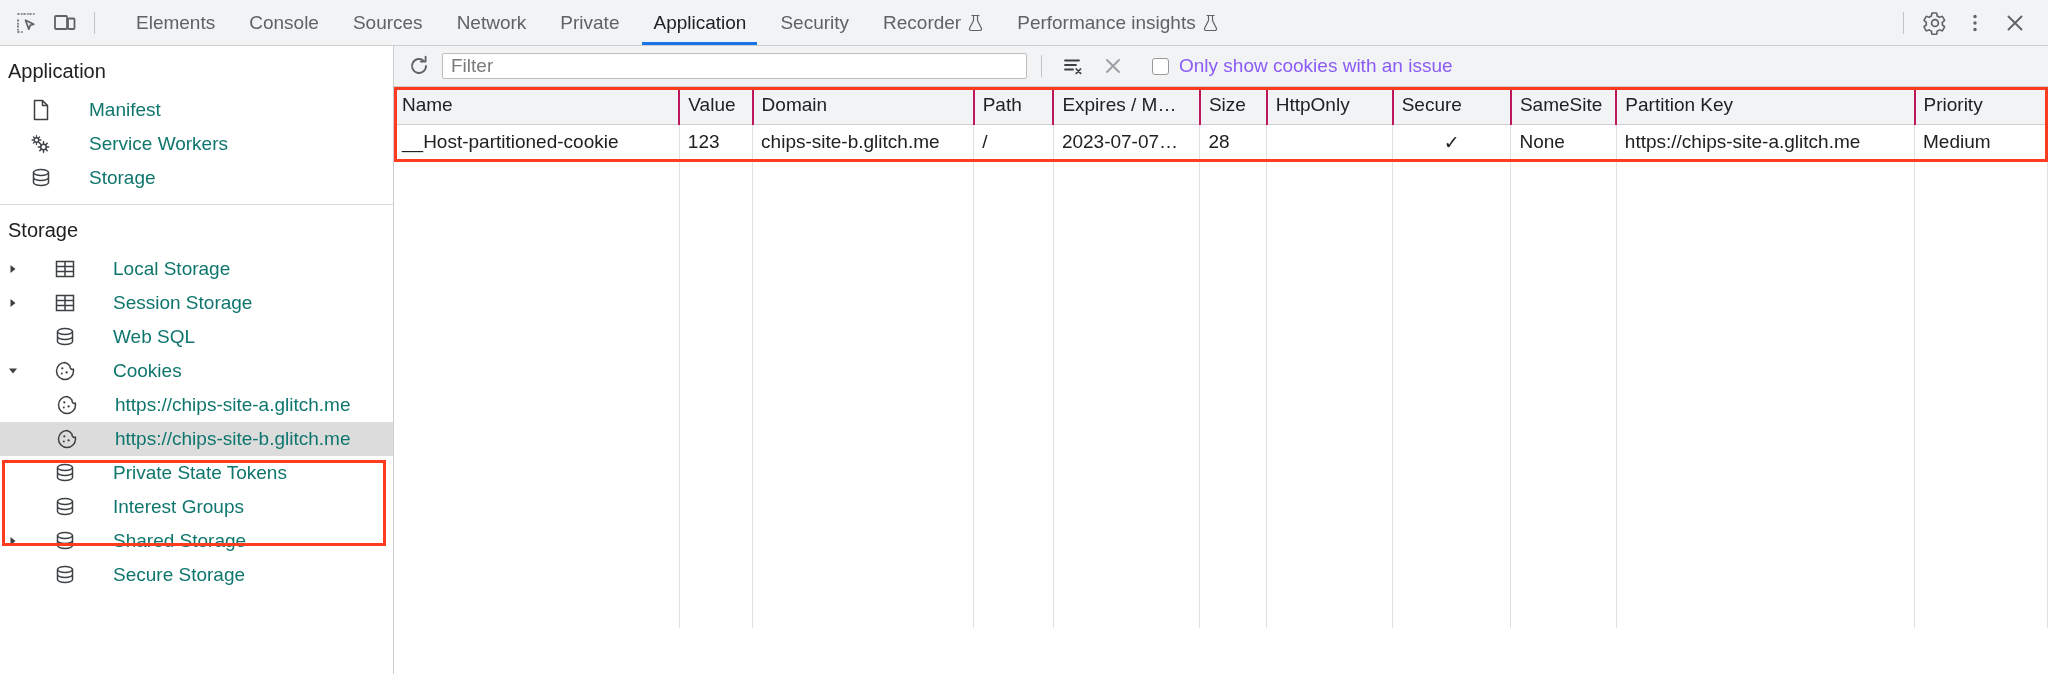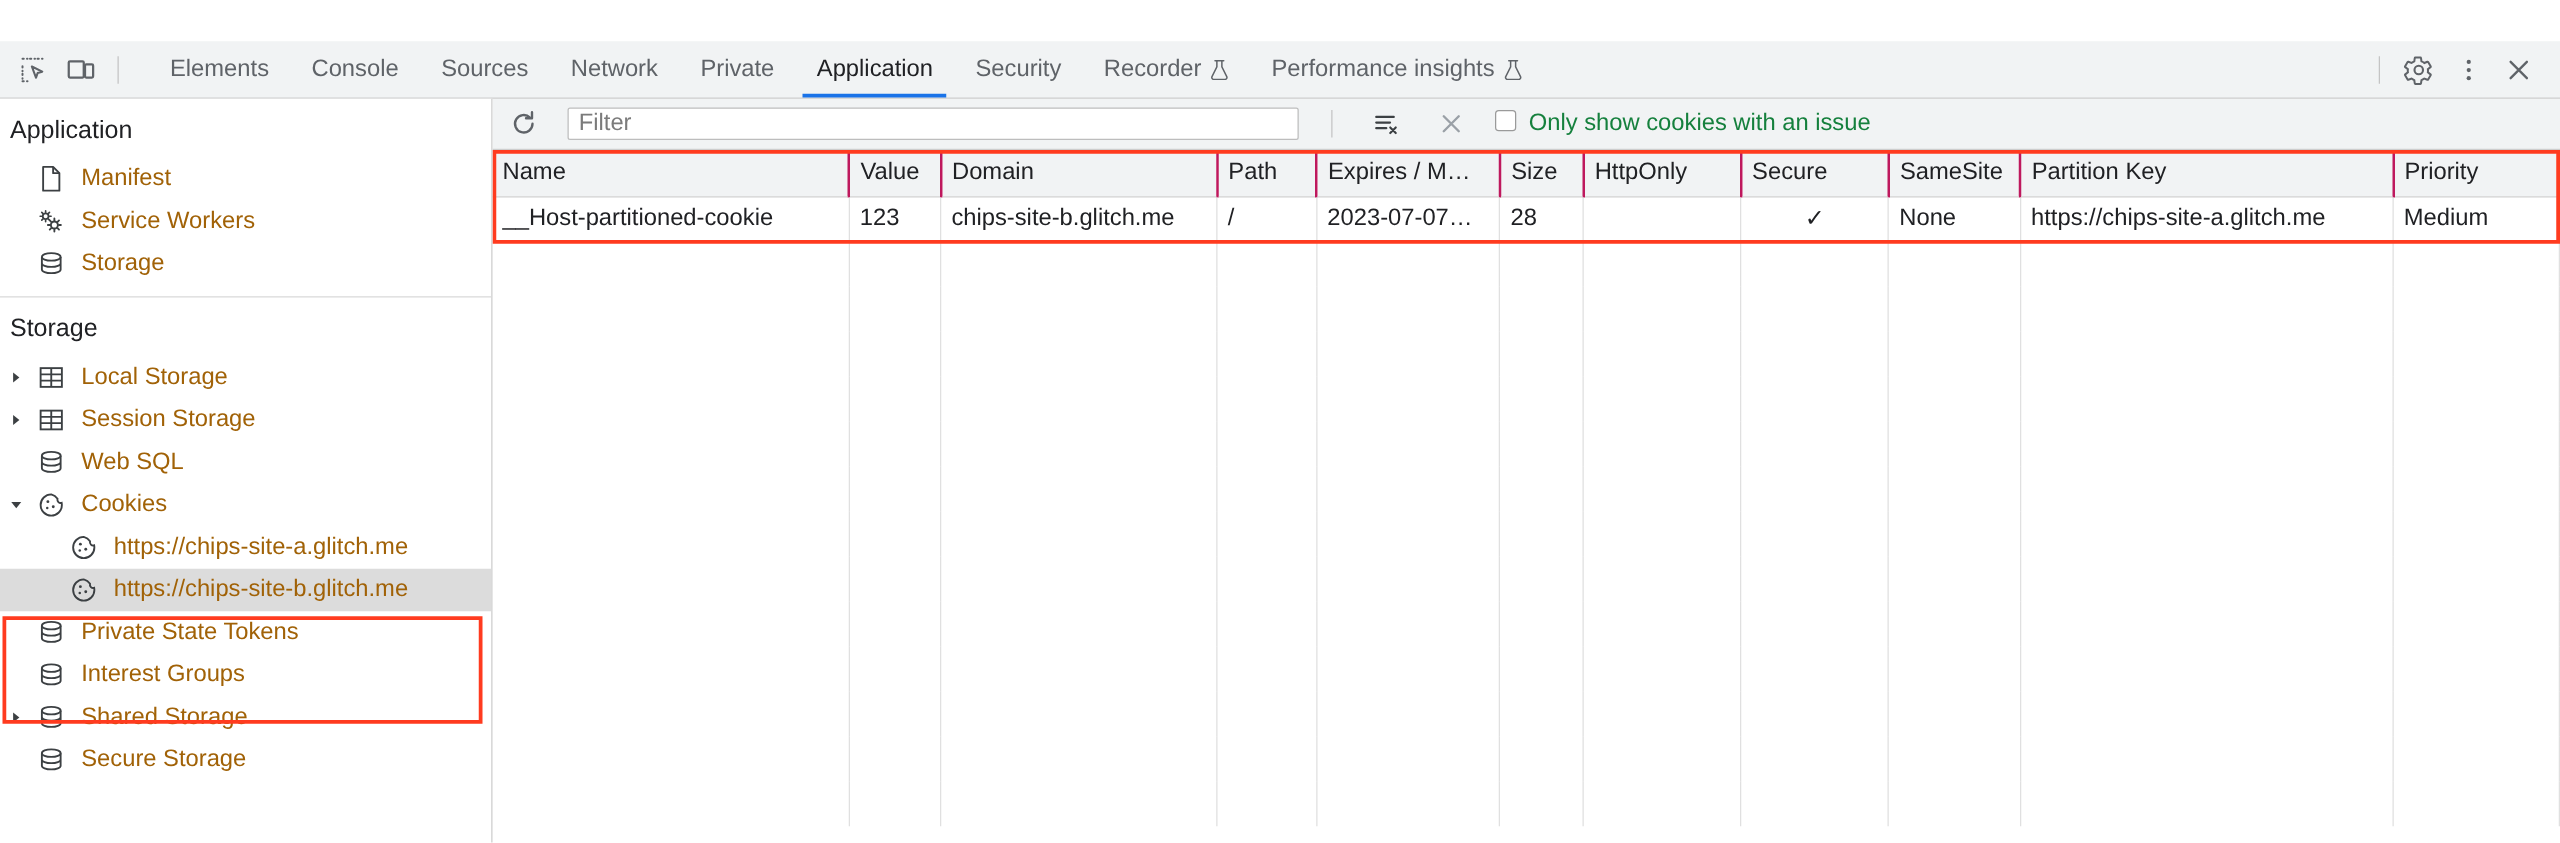--- a/index.html
+++ b/index.html
@@ -13,21 +13,20 @@
 
   
   .tabbar {
     height: 46px;
     background: #f1f3f4;
     border-bottom: 1px solid #cdcdcd;
     display: flex;
     align-items: center;
     padding: 0 8px;
     position: relative;
-    margin-top: 33px;
   }
   .tool-icon-btn {
     width: 38px; height: 38px;
     display: flex; align-items: center; justify-content: center;
     flex: 0 0 auto;
   }
   .tool-icon-btn svg { display: block; }
   .tb-sep {
     width: 1px; height: 22px;
     background: #c4c4c4;
@@ -94,23 +93,24 @@
   .sb-divider {
     height: 1px;
     background: #d9d9d9;
     margin: 9px 0 0 0;
   }
   .sb-item {
     height: 34px;
     display: flex;
     align-items: center;
     font-size: 19px;
-    color: #a16207;
+    color: #0f766e;
     white-space: nowrap;
     position: relative;
+    gap: 24px;
   }
   .sb-item.selected { background: #dcdcdc; }
   .sb-arrow {
     width: 26px;
     flex: 0 0 26px;
     display: flex;
     align-items: center;
     justify-content: center;
   }
   .sb-arrow svg { display:block; }
@@ -146,21 +146,21 @@
     background: #ffffff;
   }
   .filterbar {
     height: 41px;
     flex: 0 0 41px;
     background: #f1f3f4;
     border-bottom: 1px solid #cdcdcd;
     display: flex;
     align-items: center;
     padding: 0 8px;
-    gap: 18px;
+    gap: 6px;
   }
   .fb-btn {
     width: 34px; height: 34px;
     display: flex; align-items: center; justify-content: center;
     flex: 0 0 auto;
   }
   .filter-input {
     flex: 1 1 auto;
     height: 26px;
     background: #ffffff;
@@ -175,23 +175,25 @@
   }
   .filter-input::placeholder { color: #7b7b7b; }
   .fb-sep {
     width: 1px; height: 22px;
     background: #c4c4c4;
     margin: 0 8px;
     flex: 0 0 auto;
   }
   .fb-check-wrap {
     display: flex;
+    align-items: center;
     gap: 10px;
+    margin-left: 16px;
     font-size: 19px;
-    color: #15803d;
+    color: #8b5cf6;
     white-space: nowrap;
   }
   .fb-checkbox {
     width: 17px; height: 17px;
     border: 1px solid #9a9a9a;
     border-radius: 3px;
     background: #fff;
     flex: 0 0 auto;
   }
 

